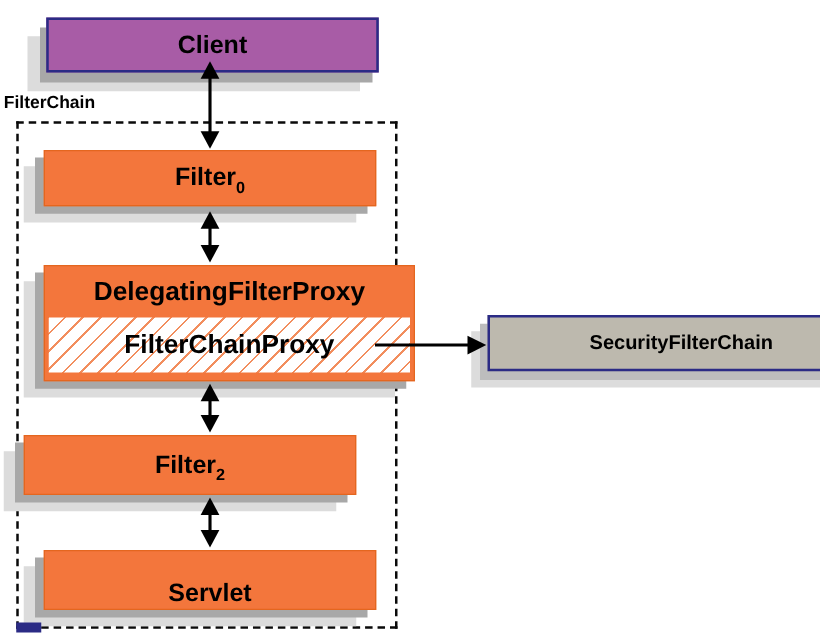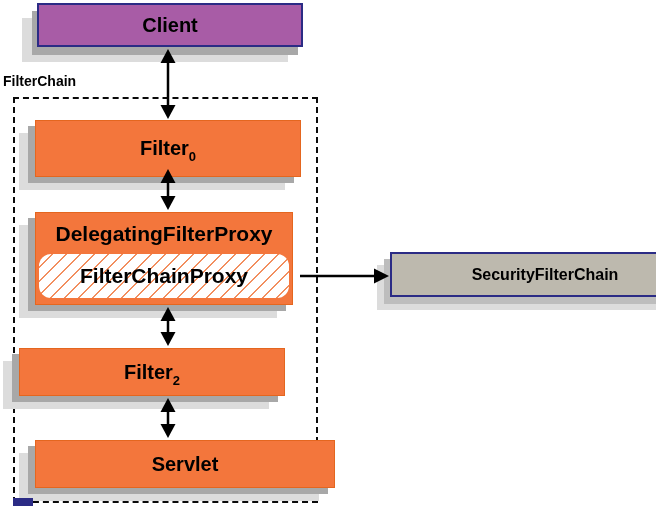--- a/index.html
+++ b/index.html
@@ -19,40 +19,40 @@
     position: absolute;
     box-sizing: border-box;
     display: flex;
     align-items: center;
     justify-content: center;
     font-weight: bold;
     color: #000;
     text-align: center;
   }
   .node-client {
-    left: 37px; top: 3px; width: 266px; height: 44px;
+    left: 37px; top: 14px; width: 266px; height: 44px;
     background: var(--color-purple, #A85CA6);
     border: 2px solid var(--color-navy-border, #2B2B85);
     font-size: 20px;
     box-shadow: -5px 8px 0 var(--color-shadow-dark, #A8A8A8),
                 -15px 15px 0 var(--color-shadow-light, #DCDCDC);
     text-align: center;
   }
   .orange-box {
     background: var(--color-orange, #F3763C);
     border: 1px solid var(--color-orange-border, #E4661F);
     box-shadow: -7px 6px 0 var(--color-shadow-dark, #A8A8A8),
                 -16px 13px 0 var(--color-shadow-light, #DCDCDC);
     font-size: 20px;
   }
-  .node-filter0 { left: 35px; top: 120px; width: 266px; height: 57px; }
+  .node-filter0 { left: 35px; top: 120px; width: 266px; height: 45px; }
   .node-filter2 { left: 19px; top: 348px; width: 266px; height: 48px; }
-  .node-servlet { left: 35px; top: 440px; width: 300px; height: 48px; }
+  .node-servlet { left: 35px; top: 440px; width: 266px; height: 48px; align-items: flex-end; }
   .node-dfp {
-    left: 35px; top: 212px; width: 258px; height: 93px;
+    left: 35px; top: 212px; width: 297px; height: 93px;
     flex-direction: column;
     justify-content: flex-start;
     font-size: 21px;
   }
   .dfp-title {
     height: 41px;
     display: flex;
     align-items: center;
     justify-content: center;
   }
@@ -62,21 +62,20 @@
     background:
       repeating-linear-gradient(135deg,
         #ffffff 0px, #ffffff 8.5px,
         var(--color-orange-hatch, #F28E5E) 8.5px,
         var(--color-orange-hatch, #F28E5E) 10px);
     display: flex;
     align-items: center;
     justify-content: center;
     font-size: 21px;
     font-weight: bold;
-    border-radius: 12px;
   }
   .fcp-label {
     background: transparent;
     padding: 0 4px;
   }
   .node-sfc {
     left: 390px; top: 252px; width: 310px; height: 45px;
     background: var(--color-gray-fill, #BDB9AE);
     border: 2px solid var(--color-navy-border, #2B2B85);
     font-size: 16px;

